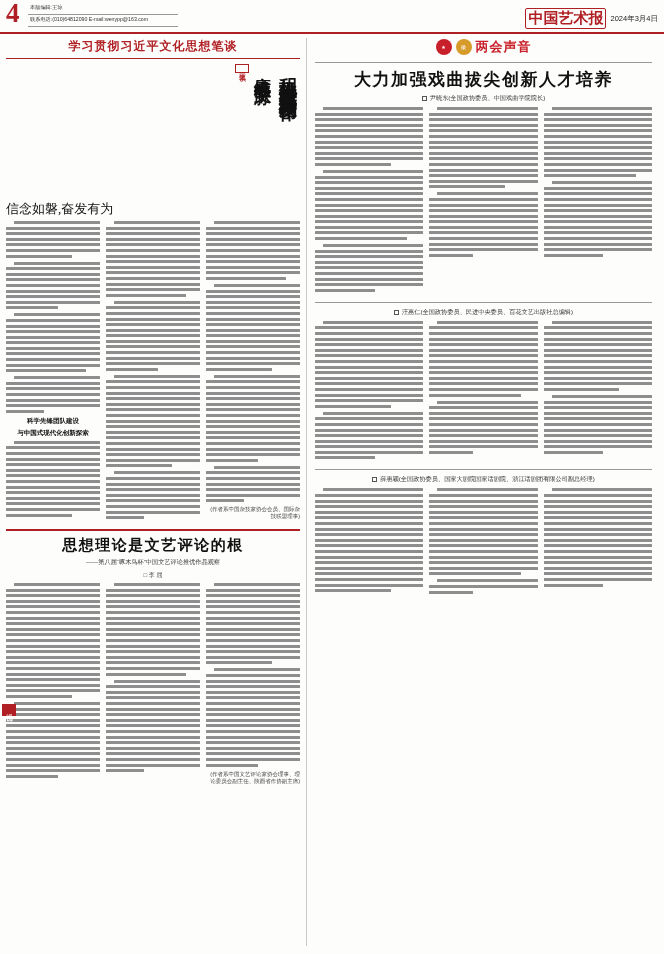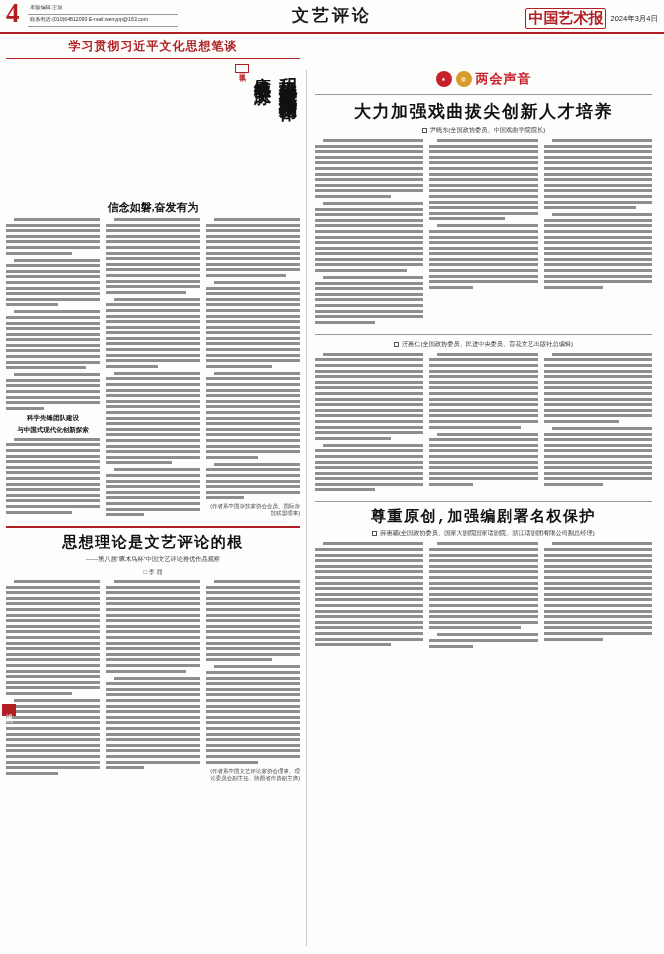--- a/index.html
+++ b/index.html
@@ -53,21 +53,21 @@
   }
 
   
   .body {
     position: relative;
     display: flex;
     padding: 4px 6px 6px 6px;
     height: 918px;
   }
   .col-left { width: 300px; padding-right: 6px; }
-  .col-right { width: 346px; padding-left: 8px; border-left: 1px solid #c9c9c9; margin-top: 32px; }
+  .col-right { width: 346px; padding-left: 8px; border-left: 1px solid #c9c9c9; }
 
   
   .banner {
     text-align: center;
     color: #b01f24;
     font-weight: bold;
     font-size: 12px;
     font-family: "Liberation Serif", serif;
     letter-spacing: 1px;
     border-bottom: 1.5px solid #b01f24;
@@ -95,24 +95,23 @@
   .vert-main { font-size: 18px; }
   .vert-sub  { font-size: 17px; }
   .vert-kicker {
     writing-mode: vertical-rl; text-orientation: upright;
     font-size: 7px; color: #b01f24; letter-spacing: 1px;
     align-self: flex-start;
     border: 1px solid #b01f24; padding: 2px 1px;
   }
 
   .subhead {
-    text-align: center;
     font-family: "Liberation Serif", serif;
-    font-weight: bold;
-    font-size: 11px;
+    font-weight: normal;
+    font-size: 13px;
     color: #111;
     margin: 4px 0 3px 0;
   }
   .byline {
     text-align: center; font-size: 6px; color: #444; margin-bottom: 3px;
   }
 
   
   .tcols { display: flex; gap: 6px; }
   .tcol { flex: 1; }
@@ -181,21 +180,20 @@
 <body>
 
 <div class="page">
 
   <div class="masthead">
     <div class="page-num">4</div>
     <div class="masthead-meta">
       <div>本版编辑:王琼</div>
       <div>联系电话:(010)64812090   E-mail:wenypp@163.com</div>
     </div>
-    <div class="masthead-title">文艺评论</div>
     <div class="masthead-right">
       <span class="masthead-logo">中国艺术报</span>
       <span>2024年3月4日</span>
     </div>
   </div>
 
   <div class="body">
 
     <div class="col-left">
 
@@ -757,21 +755,20 @@
               <div class="ln"></div>
               <div class="ln s55"></div>
             </div>
           </div>
         </div>
       </div>
 
       <div class="divider-thin"></div>
 
       <div>
-        <div class="art-title t-lg">尊重原创,加强编剧署名权保护</div>
         <div class="art-sub">
           <span class="box"></span><span>薛惠颖(全国政协委员、国家大剧院国家话剧院、浙江话剧团有限公司副总经理)</span>
         </div>
         <div class="tcols">
           <div class="tcol">
             <div class="para">
               <div class="ln ind"></div>
               <div class="ln"></div>
               <div class="ln"></div>
               <div class="ln"></div>

